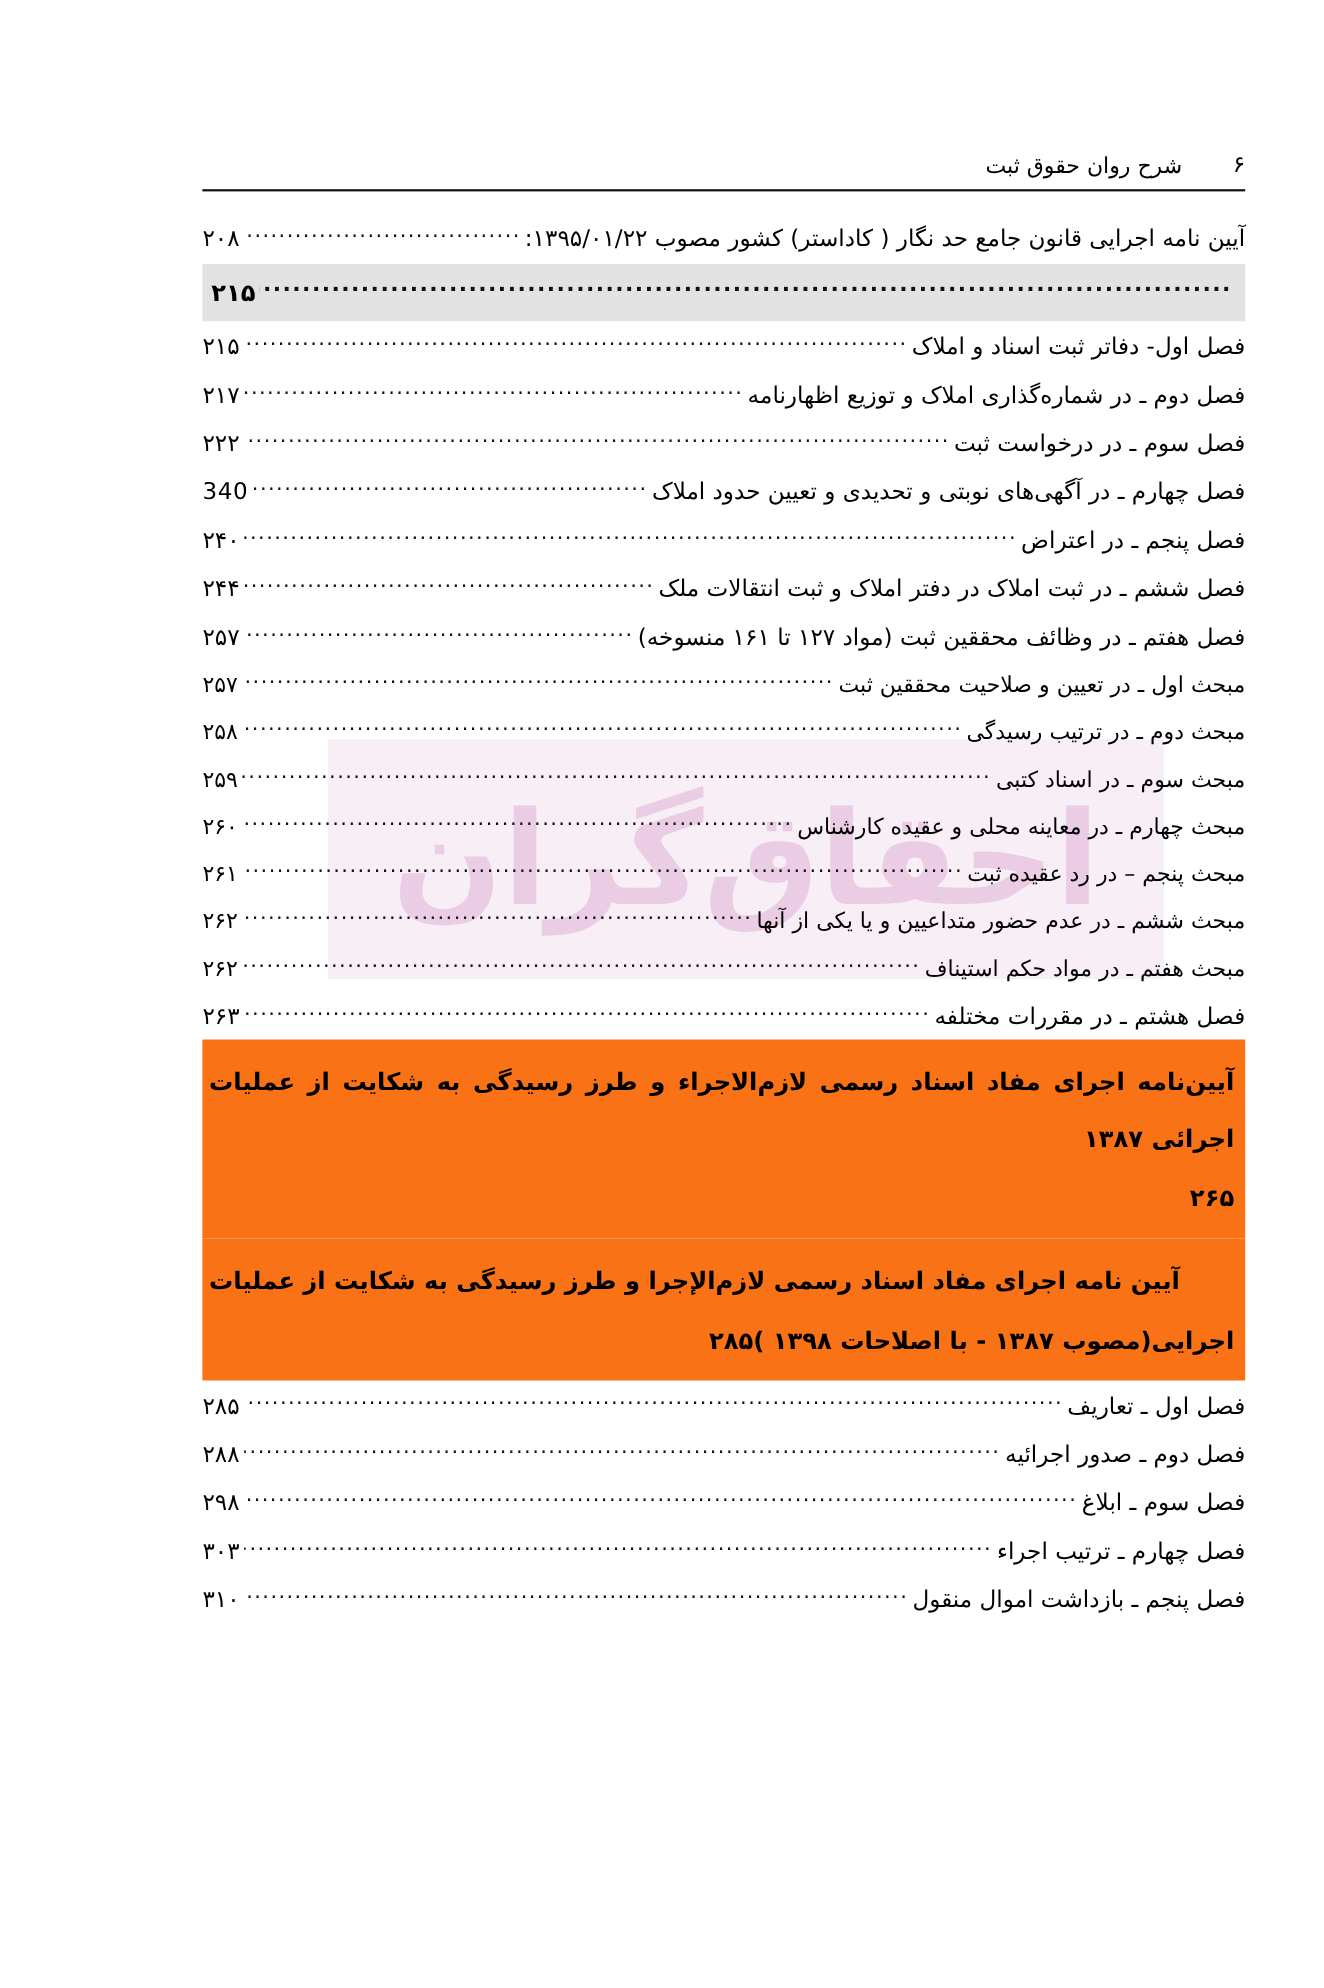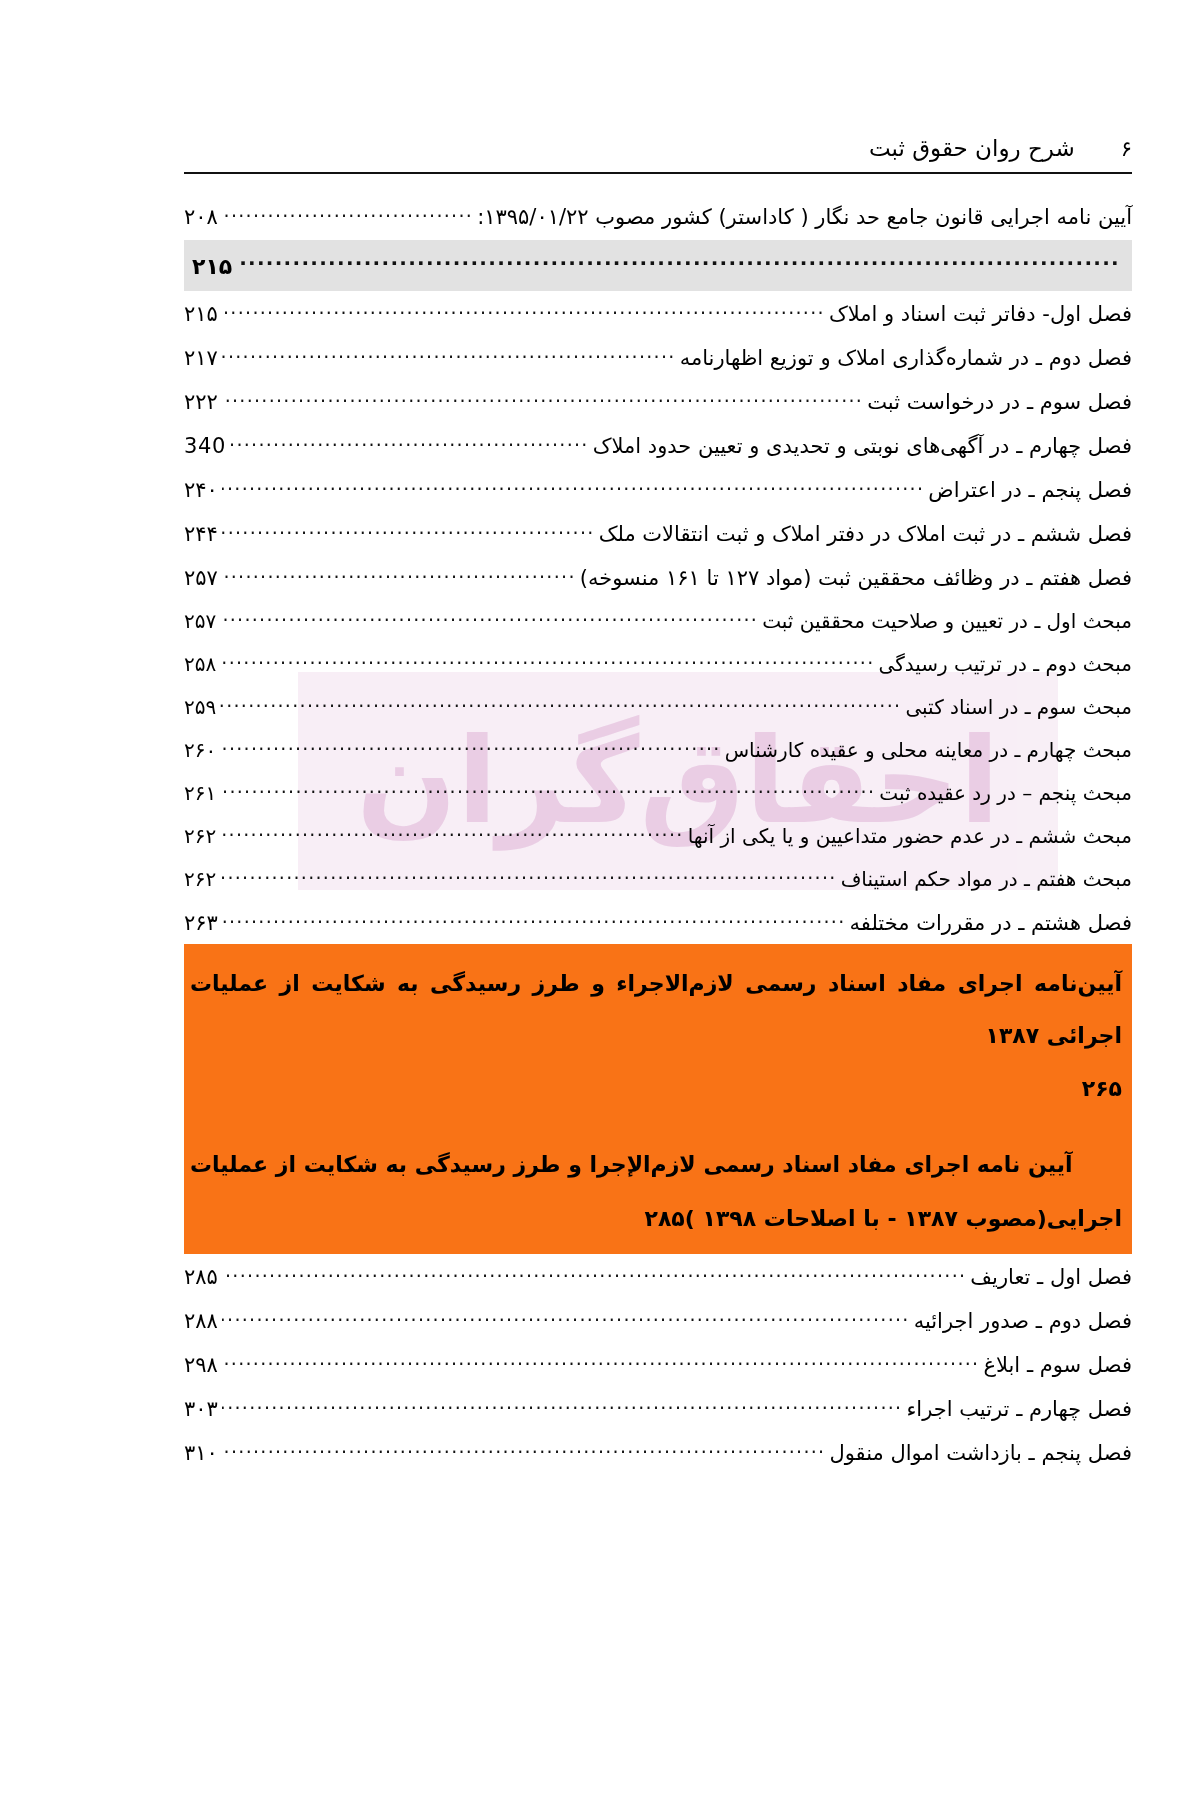--- a/index.html
+++ b/index.html
@@ -36,21 +36,21 @@
     justify-content: flex-start;
     gap: 46px;
     direction: rtl;
   }
   .header-page-num {
     font-size: 21px;
     line-height: 1;
     letter-spacing: .5px;
   }
   .header-title {
-    font-size: 23px;
+    font-size: 20px;
     line-height: 1;
     letter-spacing: .4px;
   }
   .header-rule {
     position: absolute;
     top: 172px;
     right: 72px;
     width: 948px;
     height: 0;
     border-top: 2.2px solid #111;

